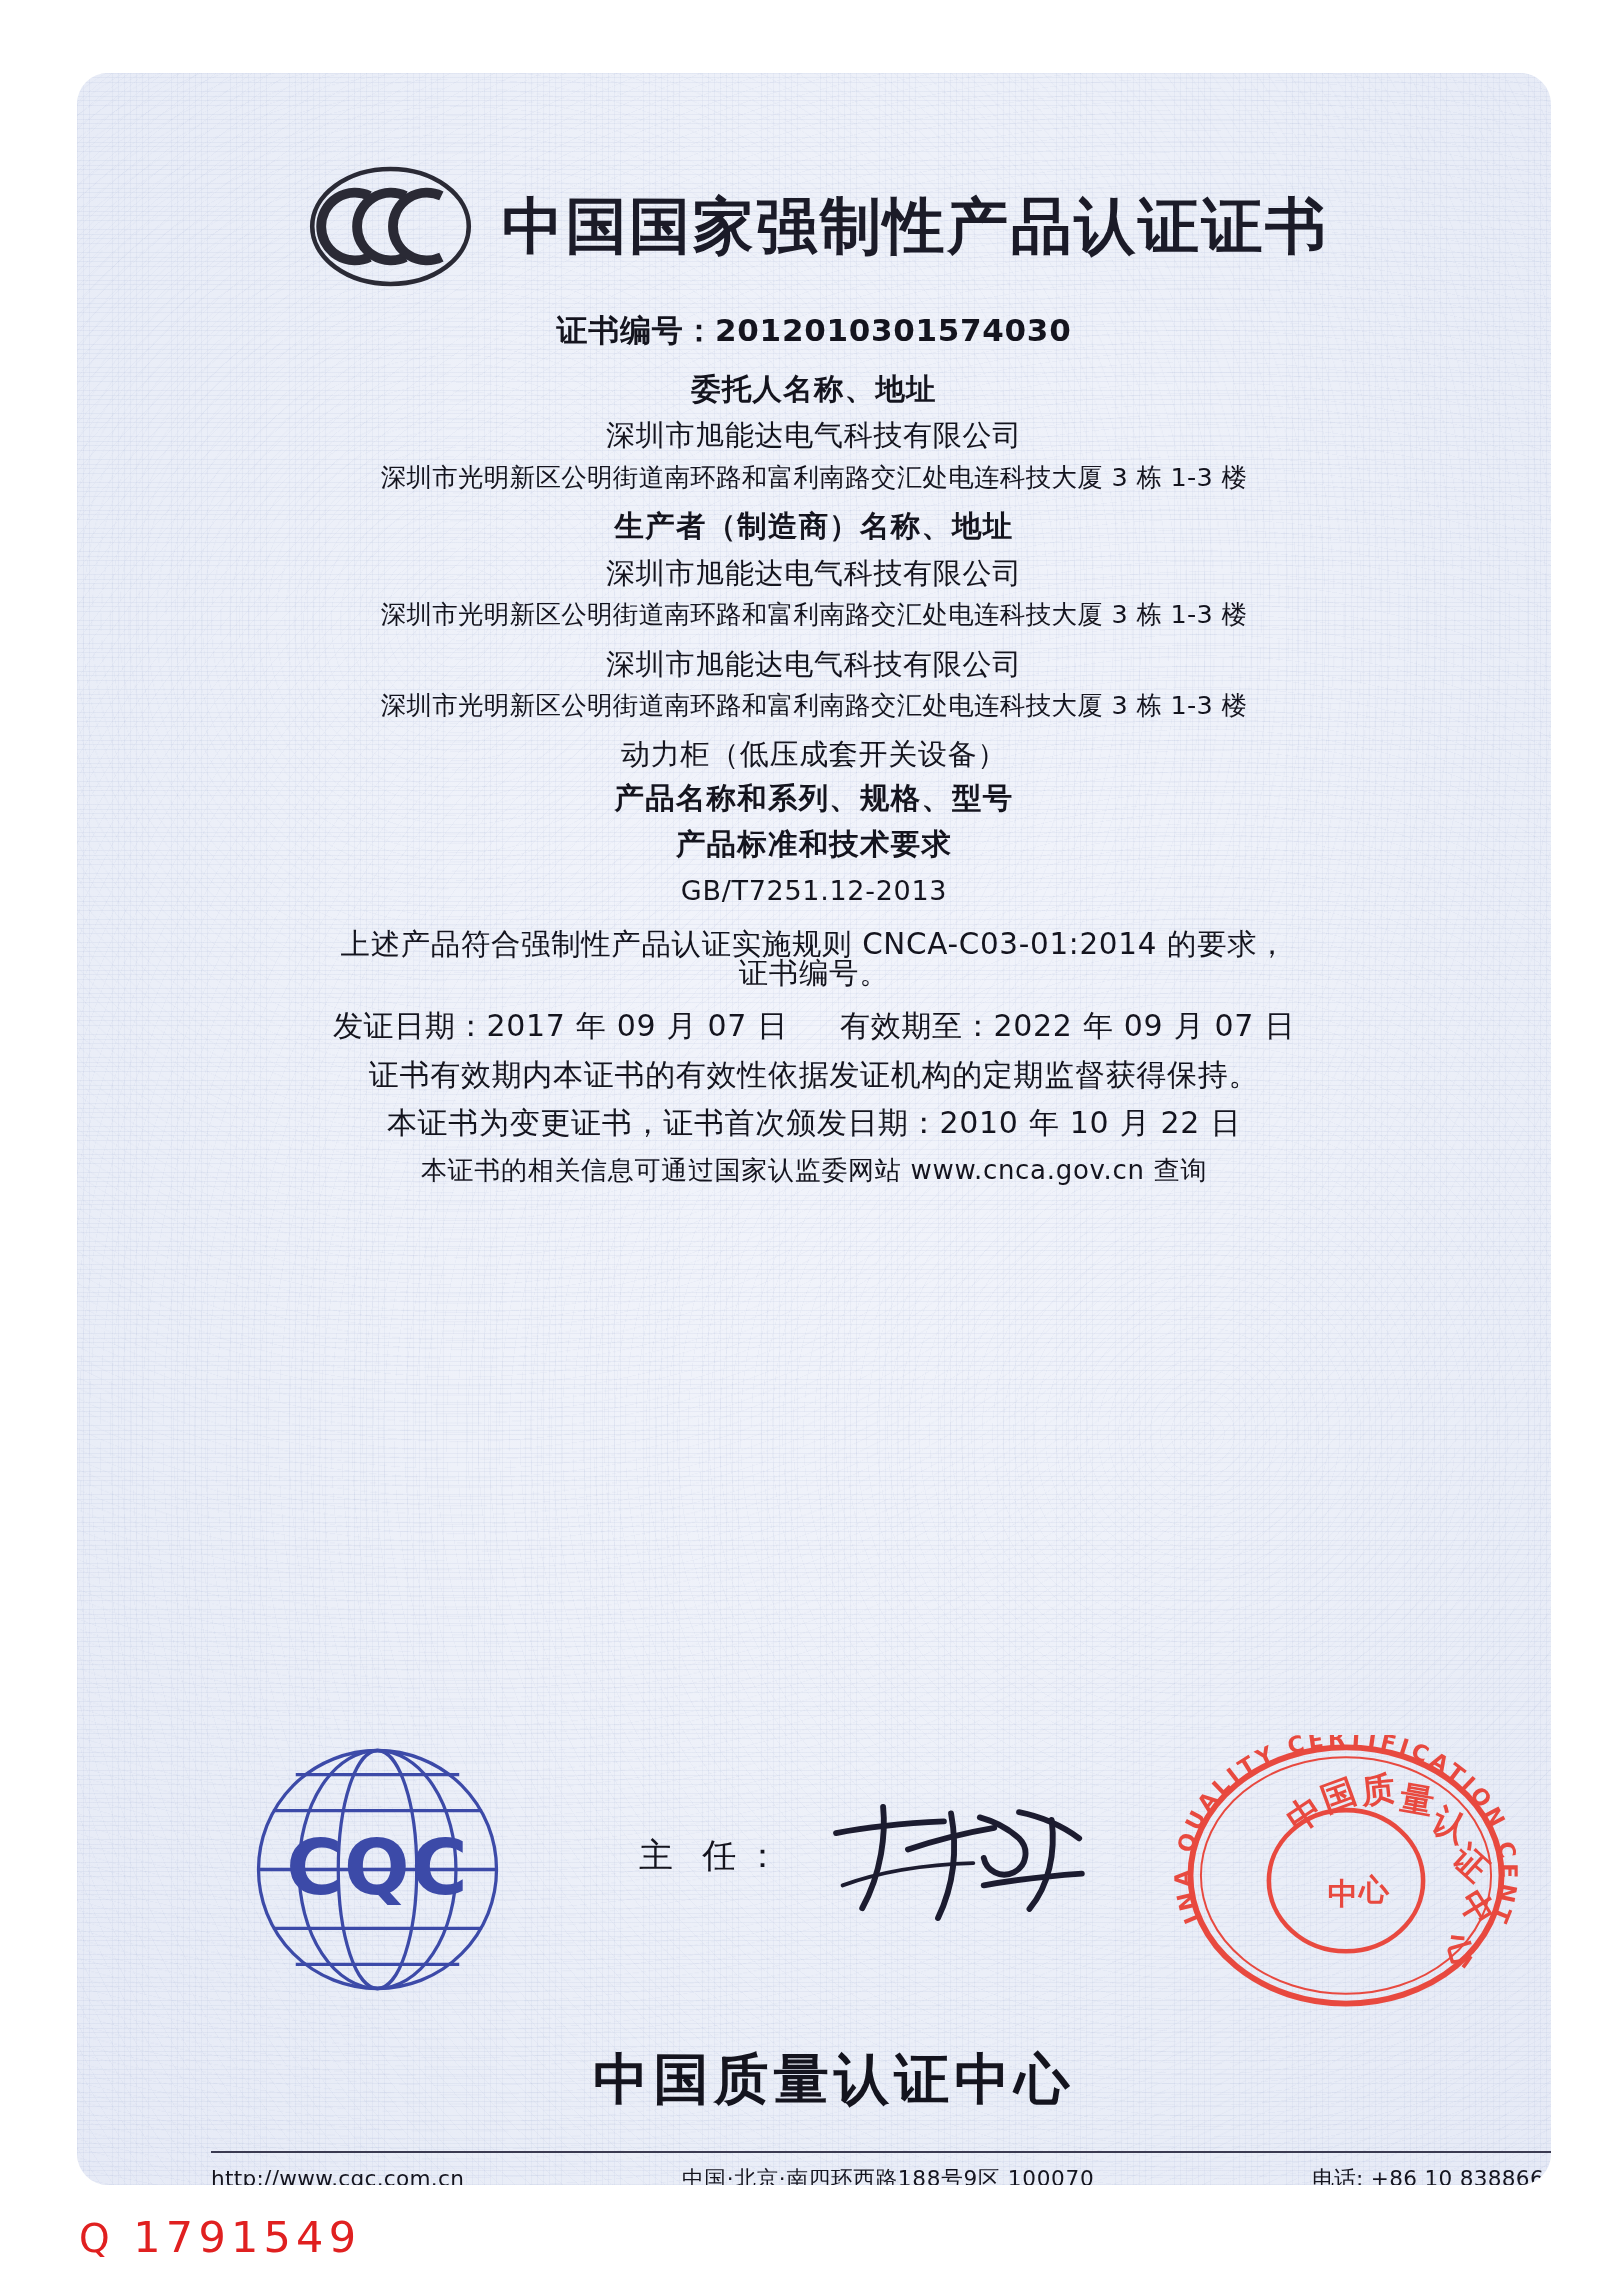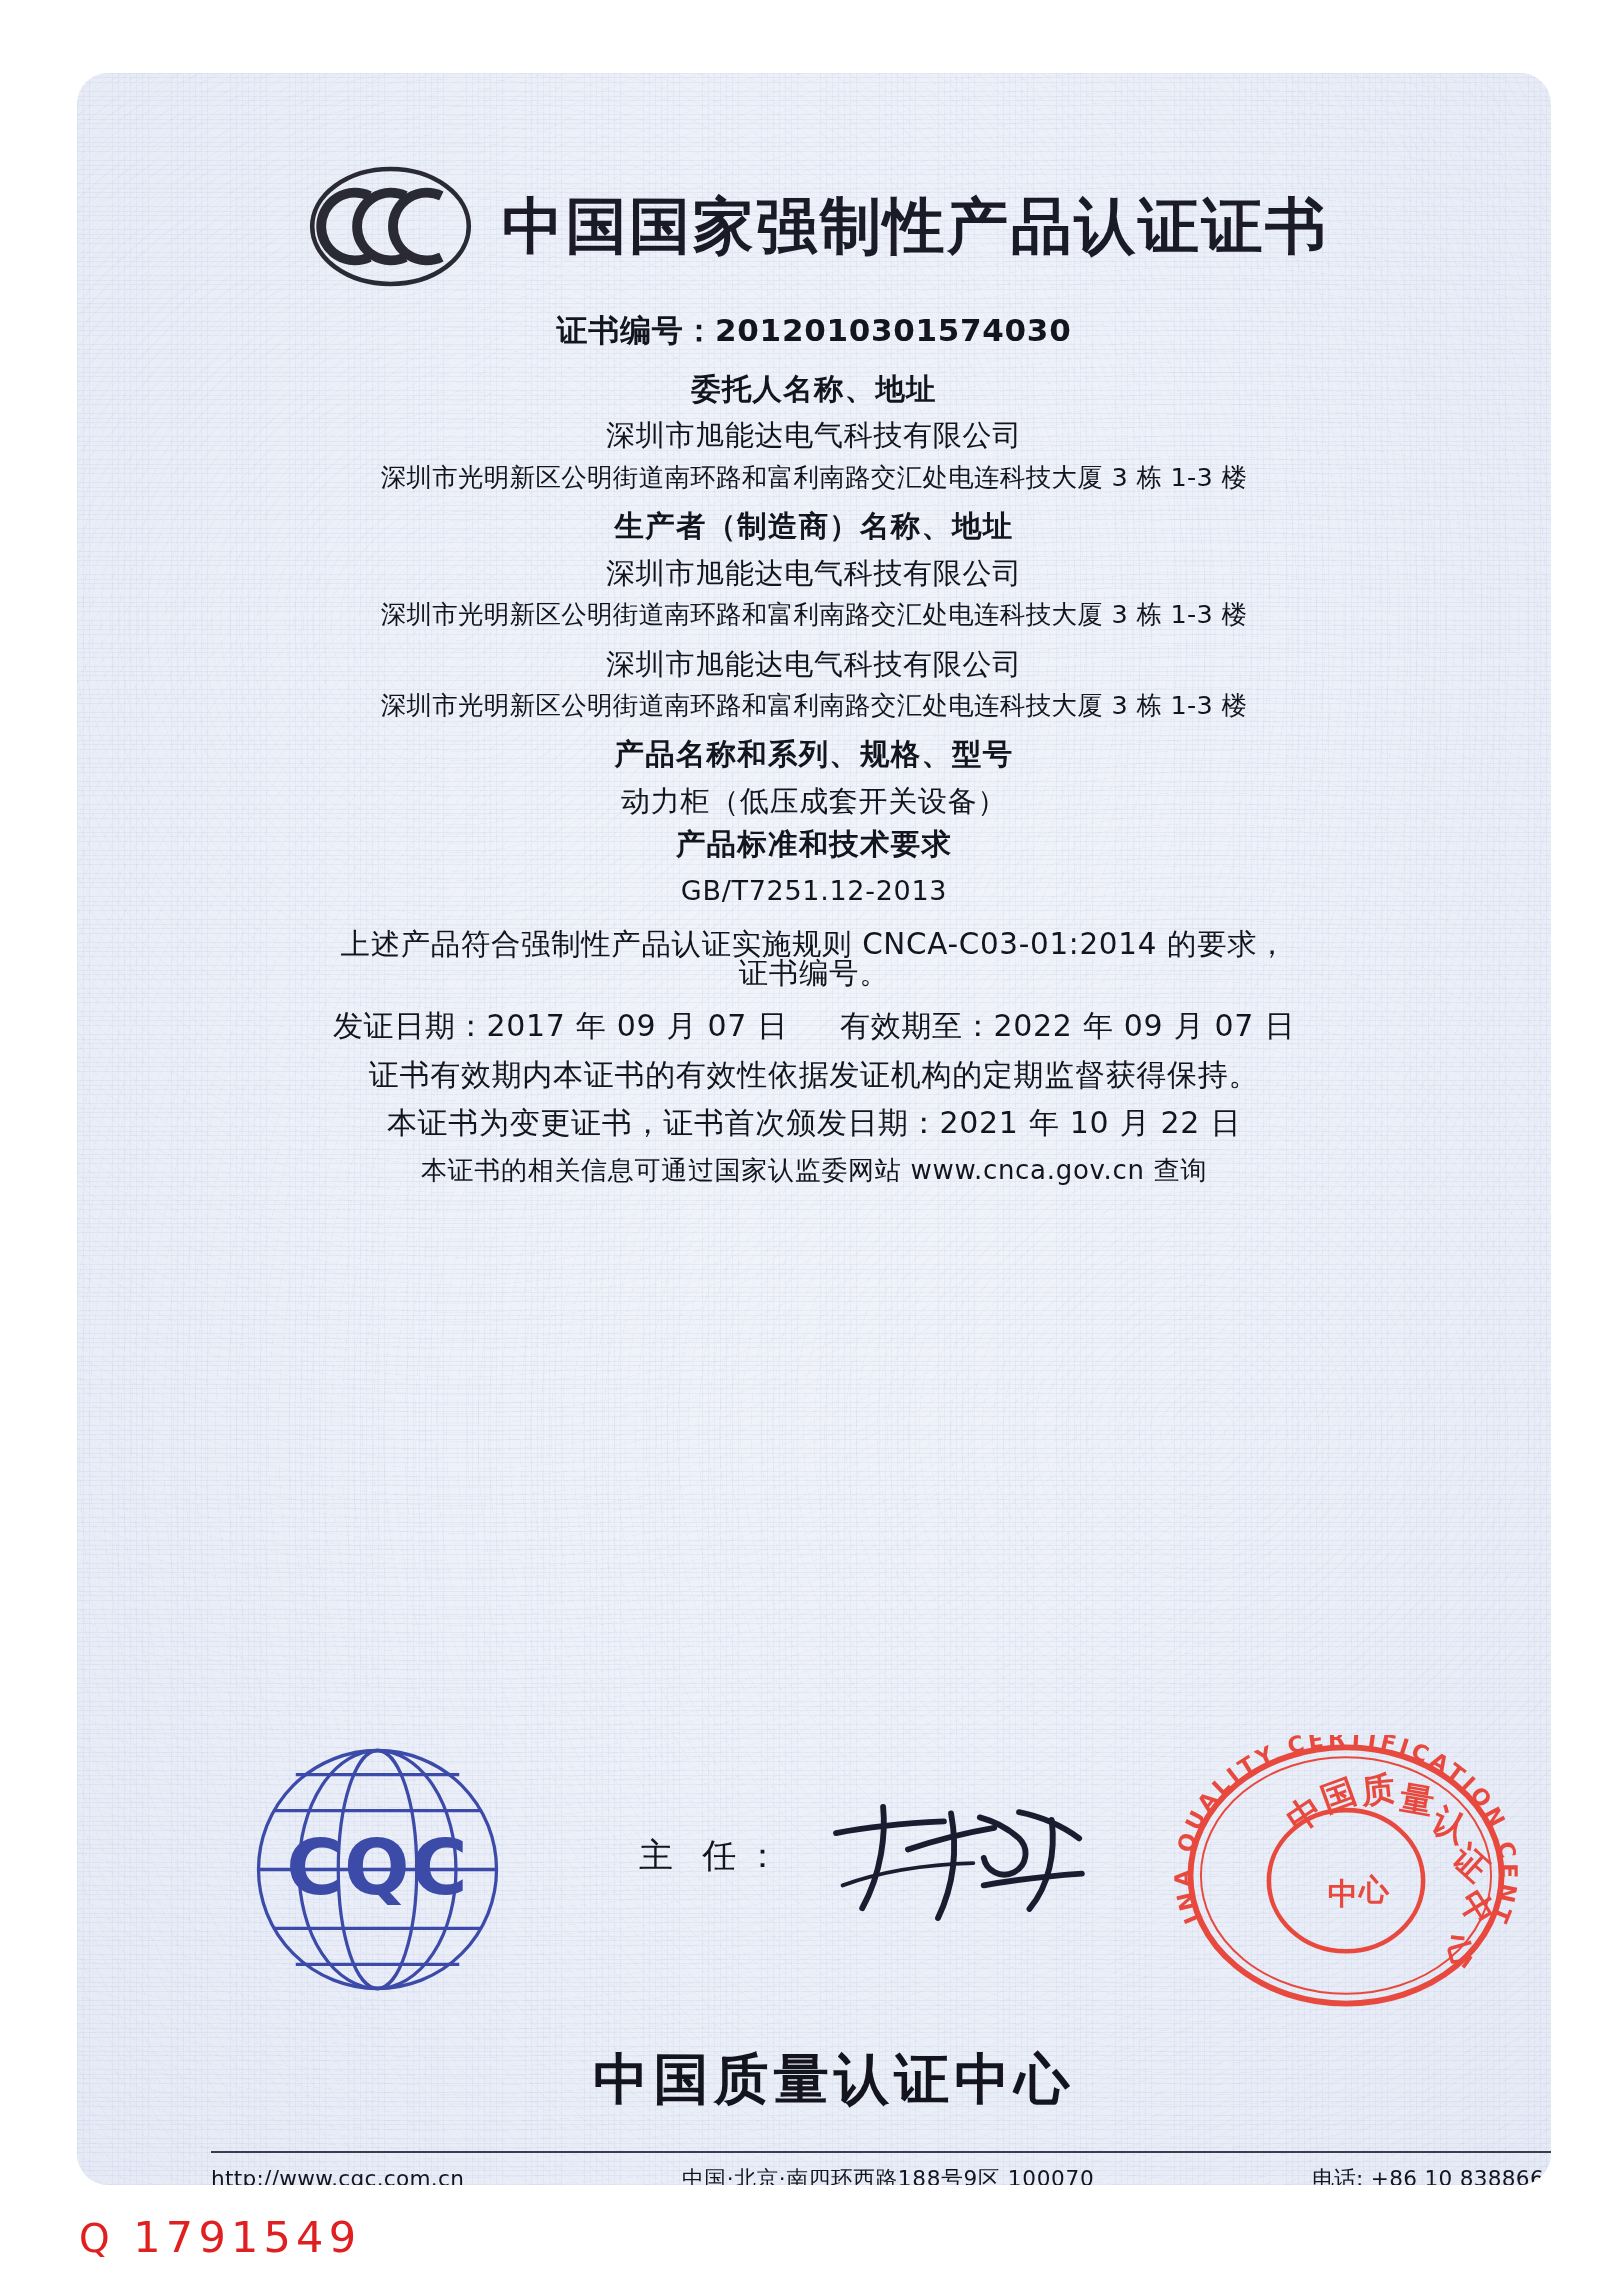--- a/index.html
+++ b/index.html
@@ -289,37 +289,37 @@
         <div class="line sec-value">深圳市旭能达电气科技有限公司</div>
         <div class="line sec-value small">深圳市光明新区公明街道南环路和富利南路交汇处电连科技大厦 3 栋 1-3 楼</div>
 
         <div class="line sec-label">生产者（制造商）名称、地址</div>
         <div class="line sec-value">深圳市旭能达电气科技有限公司</div>
         <div class="line sec-value small">深圳市光明新区公明街道南环路和富利南路交汇处电连科技大厦 3 栋 1-3 楼</div>
 
         <div class="line sec-value">深圳市旭能达电气科技有限公司</div>
         <div class="line sec-value small">深圳市光明新区公明街道南环路和富利南路交汇处电连科技大厦 3 栋 1-3 楼</div>
 
+        <div class="line sec-value">动力柜（低压成套开关设备）</div>
         <div class="line sec-label">产品名称和系列、规格、型号</div>
-        <div class="line sec-value">动力柜（低压成套开关设备）</div>
 
         <div class="line sec-label">产品标准和技术要求</div>
         <div class="line sec-value std">GB/T7251.12-2013</div>
 
         <div class="statement">
           <div class="line">上述产品符合强制性产品认证实施规则 CNCA-C03-01:2014 的要求，</div>
           <div class="line">证书编号。</div>
         </div>
 
         <div class="line dates">
           <span>发证日期：</span><span>2017 年 09 月 07 日</span><span class="spacer"></span><span>有效期至：</span><span>2022 年 09 月 07 日</span>
         </div>
 
         <div class="line note1">证书有效期内本证书的有效性依据发证机构的定期监督获得保持。</div>
-        <div class="line note2">本证书为变更证书，证书首次颁发日期：2021 年 10 月 22 日</div>
+        <div class="line note2">本证书为变更证书，证书首次颁发日期：2010 年 10 月 22 日</div>
         <div class="line note3">本证书的相关信息可通过国家认监委网站 www.cnca.gov.cn 查询</div>
       </div>
 
       <div class="sig-row">
 
         <svg class="cqc-mark" viewBox="0 0 390 390">
           <g fill="none" stroke="#3c4aa8" stroke-width="5">
             <circle cx="195" cy="195" r="182"></circle>
             <ellipse cx="195" cy="195" rx="60" ry="182"></ellipse>
             <ellipse cx="195" cy="195" rx="120" ry="182"></ellipse>

